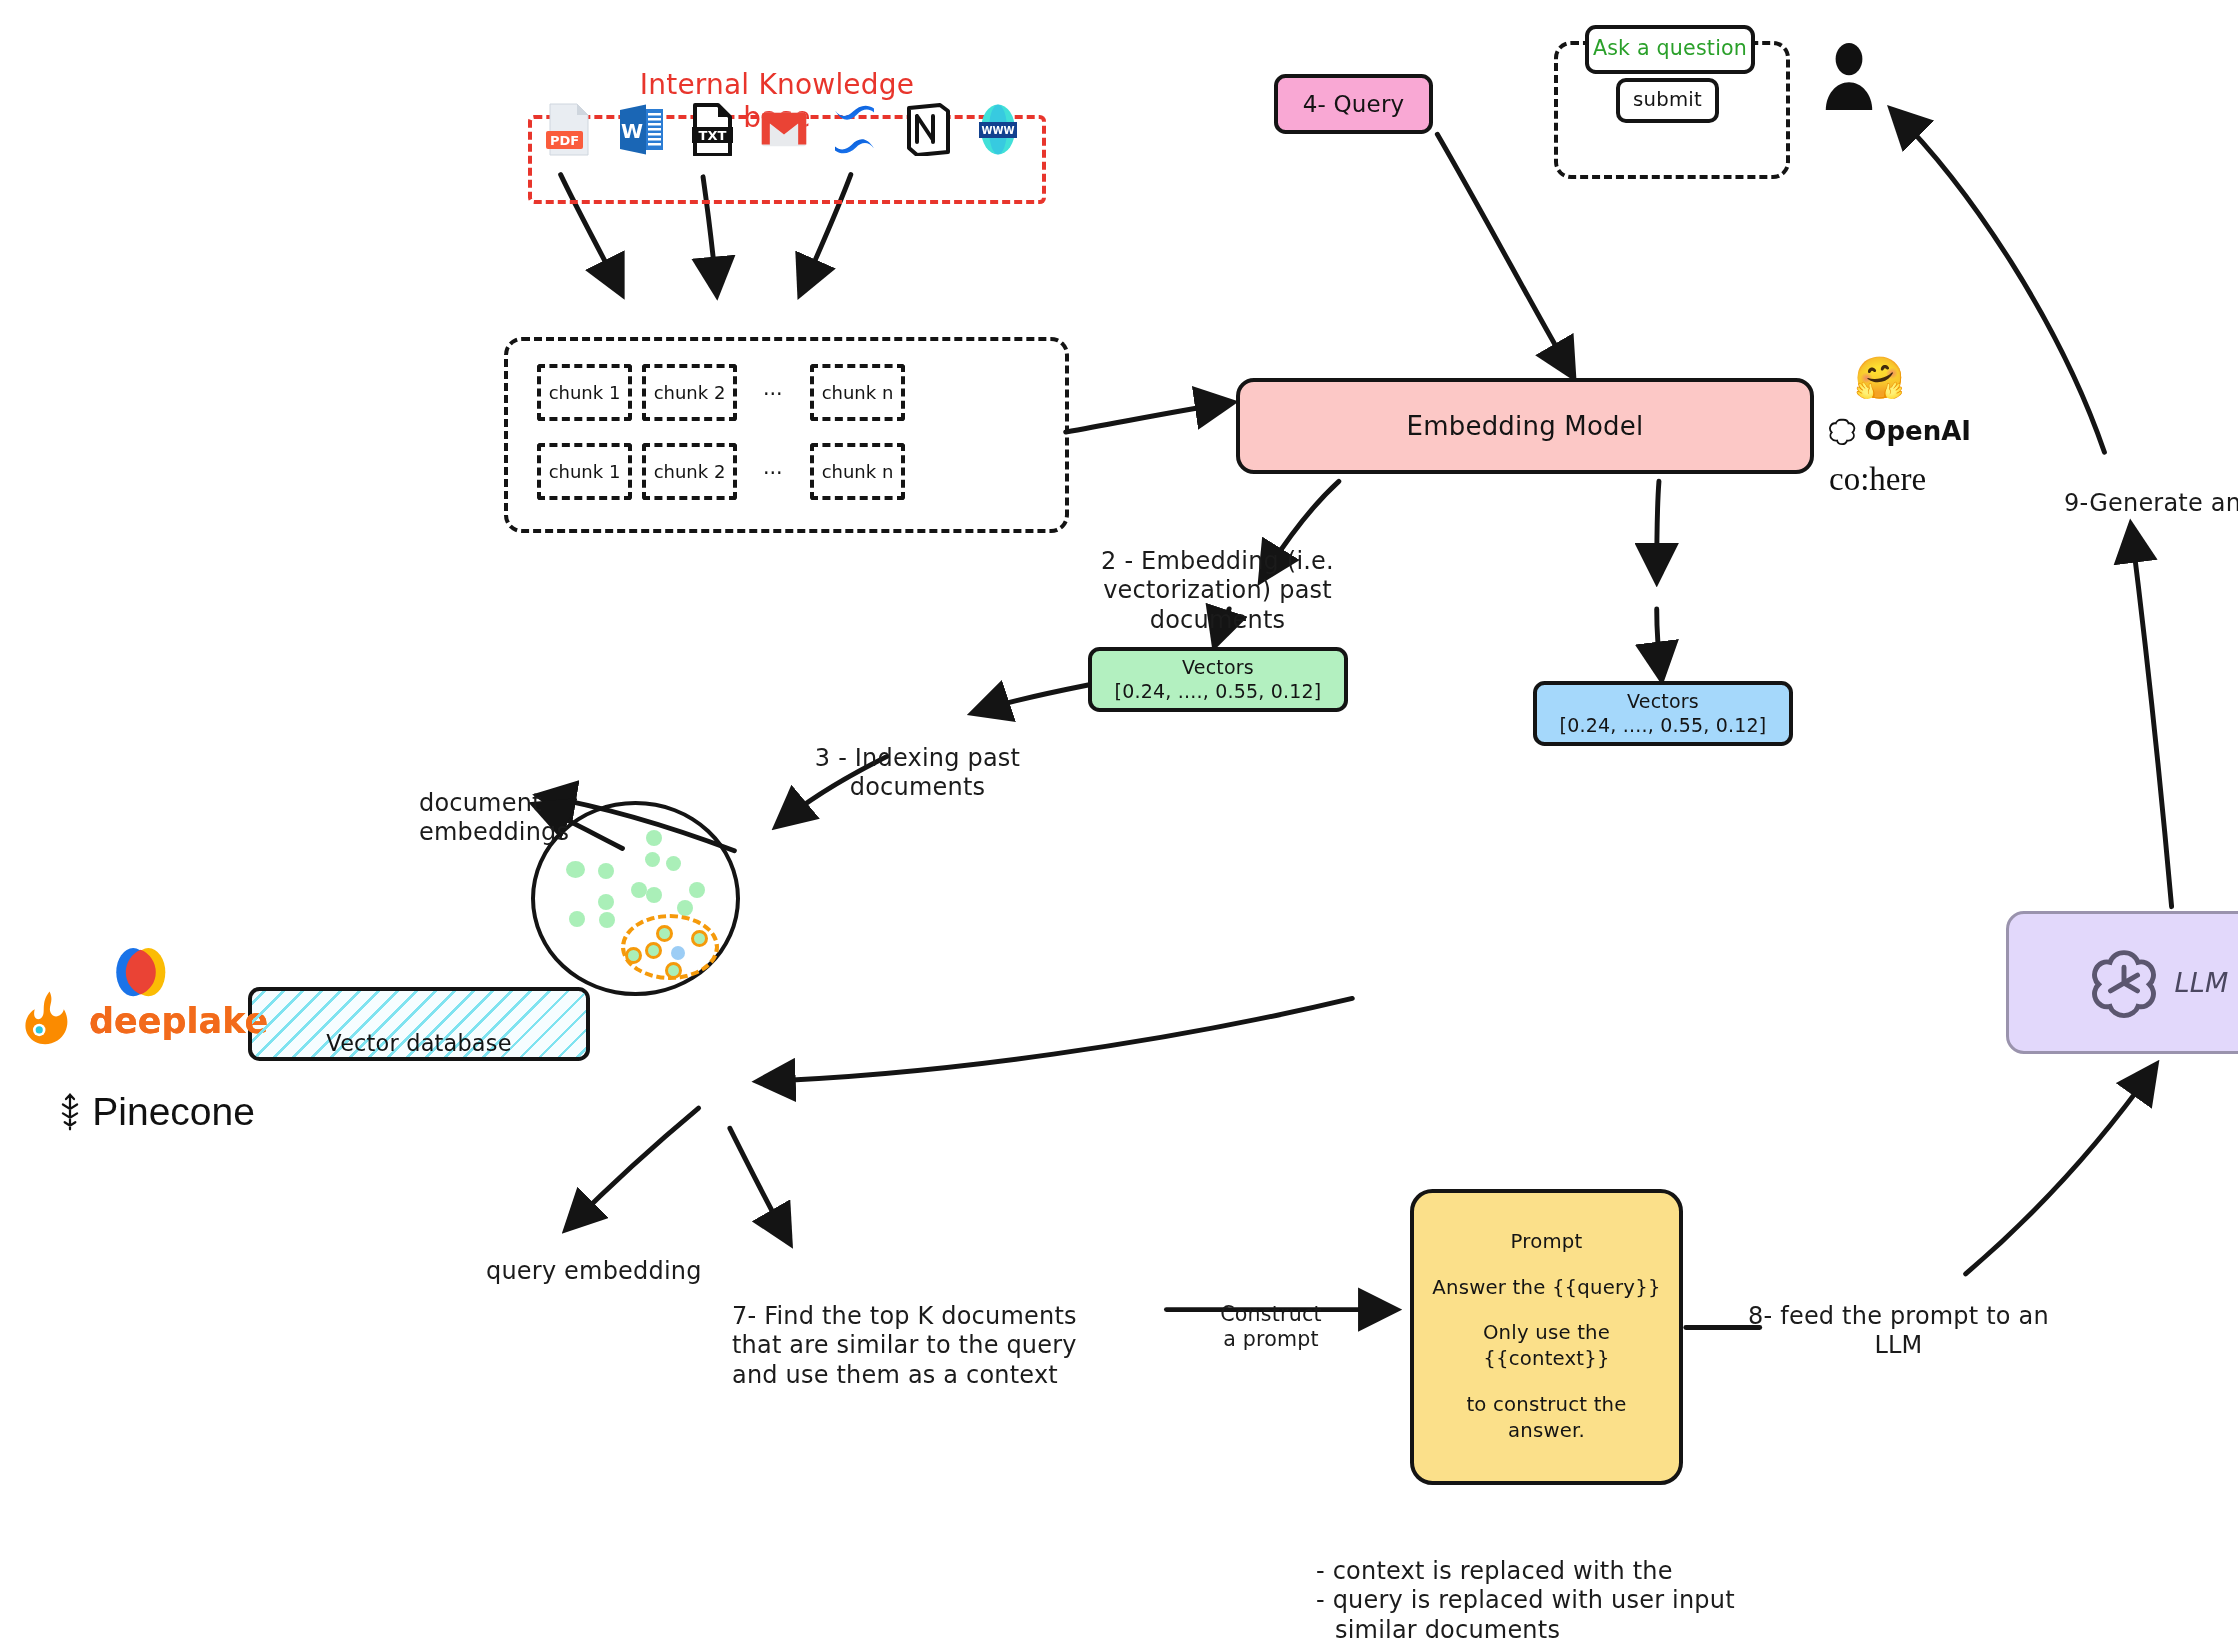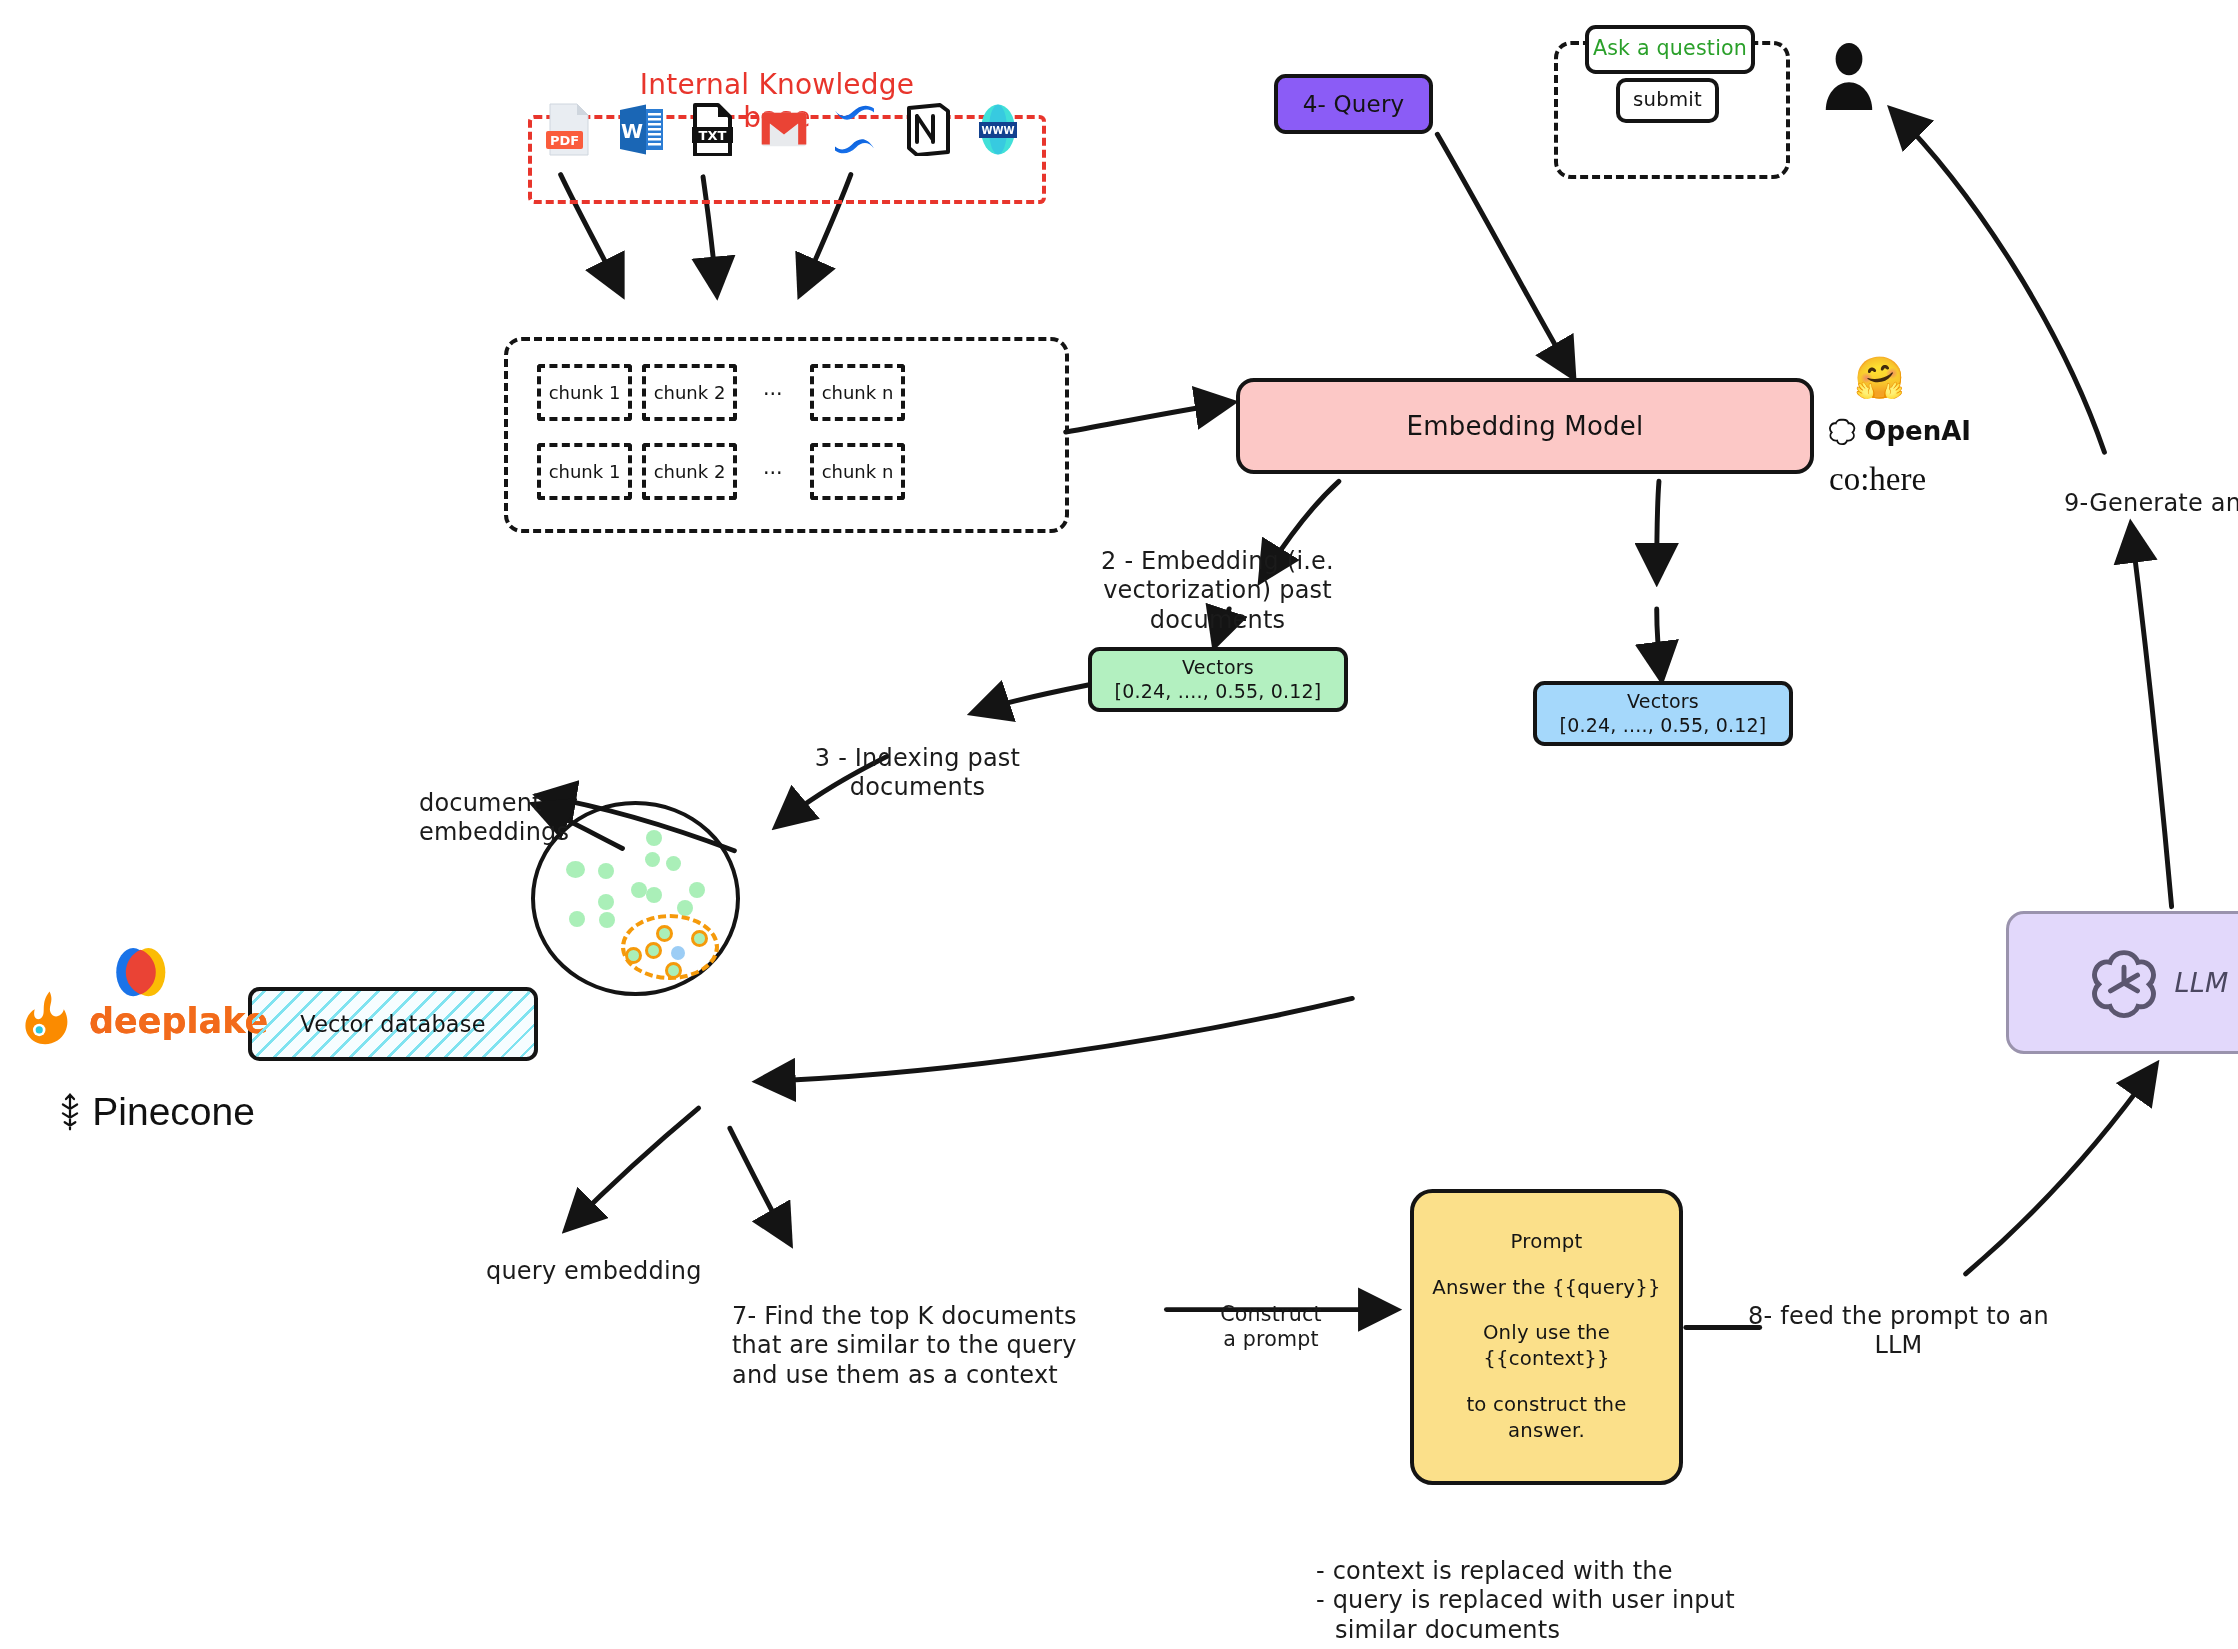--- a/index.html
+++ b/index.html
@@ -28,34 +28,34 @@
   .icons{position:absolute;left:544px;top:101px;width:479px;height:56px;display:flex;align-items:center;justify-content:space-between;}
   .ic{width:50px;height:53px;position:relative;flex:0 0 auto;}
 
   
   .node{position:absolute;border:4.5px solid #141414;border-radius:12.5px;display:flex;flex-direction:column;
         align-items:center;justify-content:center;box-sizing:border-box;text-align:center;}
   .node .t{font-size:22.4px;color:#141414;line-height:1.25;}
 
   #embed-model{left:1236px;top:378px;width:578px;height:96px;background:#fcc8c6;border-radius:18px;}
   #embed-model .t{font-size:26px;}
-  #query-node{left:1274px;top:74px;width:159px;height:60px;background:#8b5cf6;border-radius:11.6px;}
+  #query-node{left:1274px;top:74px;width:159px;height:60px;background:#f9a8d4;border-radius:11.6px;}
   #query-node .t{font-size:23px;}
   #vec-green{left:1088px;top:647px;width:260px;height:65px;background:#b3f0c0;border-radius:11.6px;}
   #vec-blue{left:1533px;top:681px;width:260px;height:65px;background:#a5d8fb;border-radius:11.6px;}
   #vec-green .t,#vec-blue .t{font-size:19px;line-height:1.22;}
   #ask-input{left:1585px;top:24.6px;width:170px;height:49px;background:#fff;border-radius:10.7px;}
   #ask-input .t{font-size:20.6px;color:#2aa02a;}
   #submit-btn{left:1616px;top:78px;width:103px;height:45px;background:#fff;border-radius:9.9px;}
   #submit-btn .t{font-size:19.7px;}
   #prompt-node{left:1410px;top:1189px;width:273px;height:296px;background:#fbe08a;border-radius:22.4px;padding:10.7px 12.5px;}
   #prompt-node .t{font-size:19.7px;line-height:1.34;}
   #llm-node{left:2006px;top:911px;width:304px;height:143px;background:#e2d8fb;border:3.6px solid #9a93ad;border-radius:18px;flex-direction:row;gap:15px;}
   #llm-node .t{font-size:27px;color:#4b4760;font-style:italic;}
-  #vecdb-node{left:248px;top:987px;width:290px;height:74px;background:#f6fdff;border-radius:11.6px;overflow:hidden;}
+  #vecdb-node{left:248px;top:987px;width:342px;height:74px;background:#f6fdff;border-radius:11.6px;overflow:hidden;justify-content:flex-end;}
   #vecdb-node .t{font-size:22.4px;position:relative;z-index:2;}
   .hatch{position:absolute;left:-4.5px;top:-4.5px;right:-4.5px;bottom:-4.5px;z-index:1;
     background:repeating-linear-gradient(135deg,#7fe3f0 0 2.7px,transparent 2.7px 13.4px);}
 
   
   #latent{position:absolute;left:531px;top:801px;width:209px;height:195px;}
   #latent-circle{position:absolute;left:0;top:0;width:100%;height:100%;border:4px solid #141414;border-radius:50%;box-sizing:border-box;}
   .dot{position:absolute;border-radius:50%;background:#aaefb8;}
   .dot.sel{border:3.6px solid #f59a0b;box-sizing:border-box;}
   .dot.q{background:#9ccdf5;}

